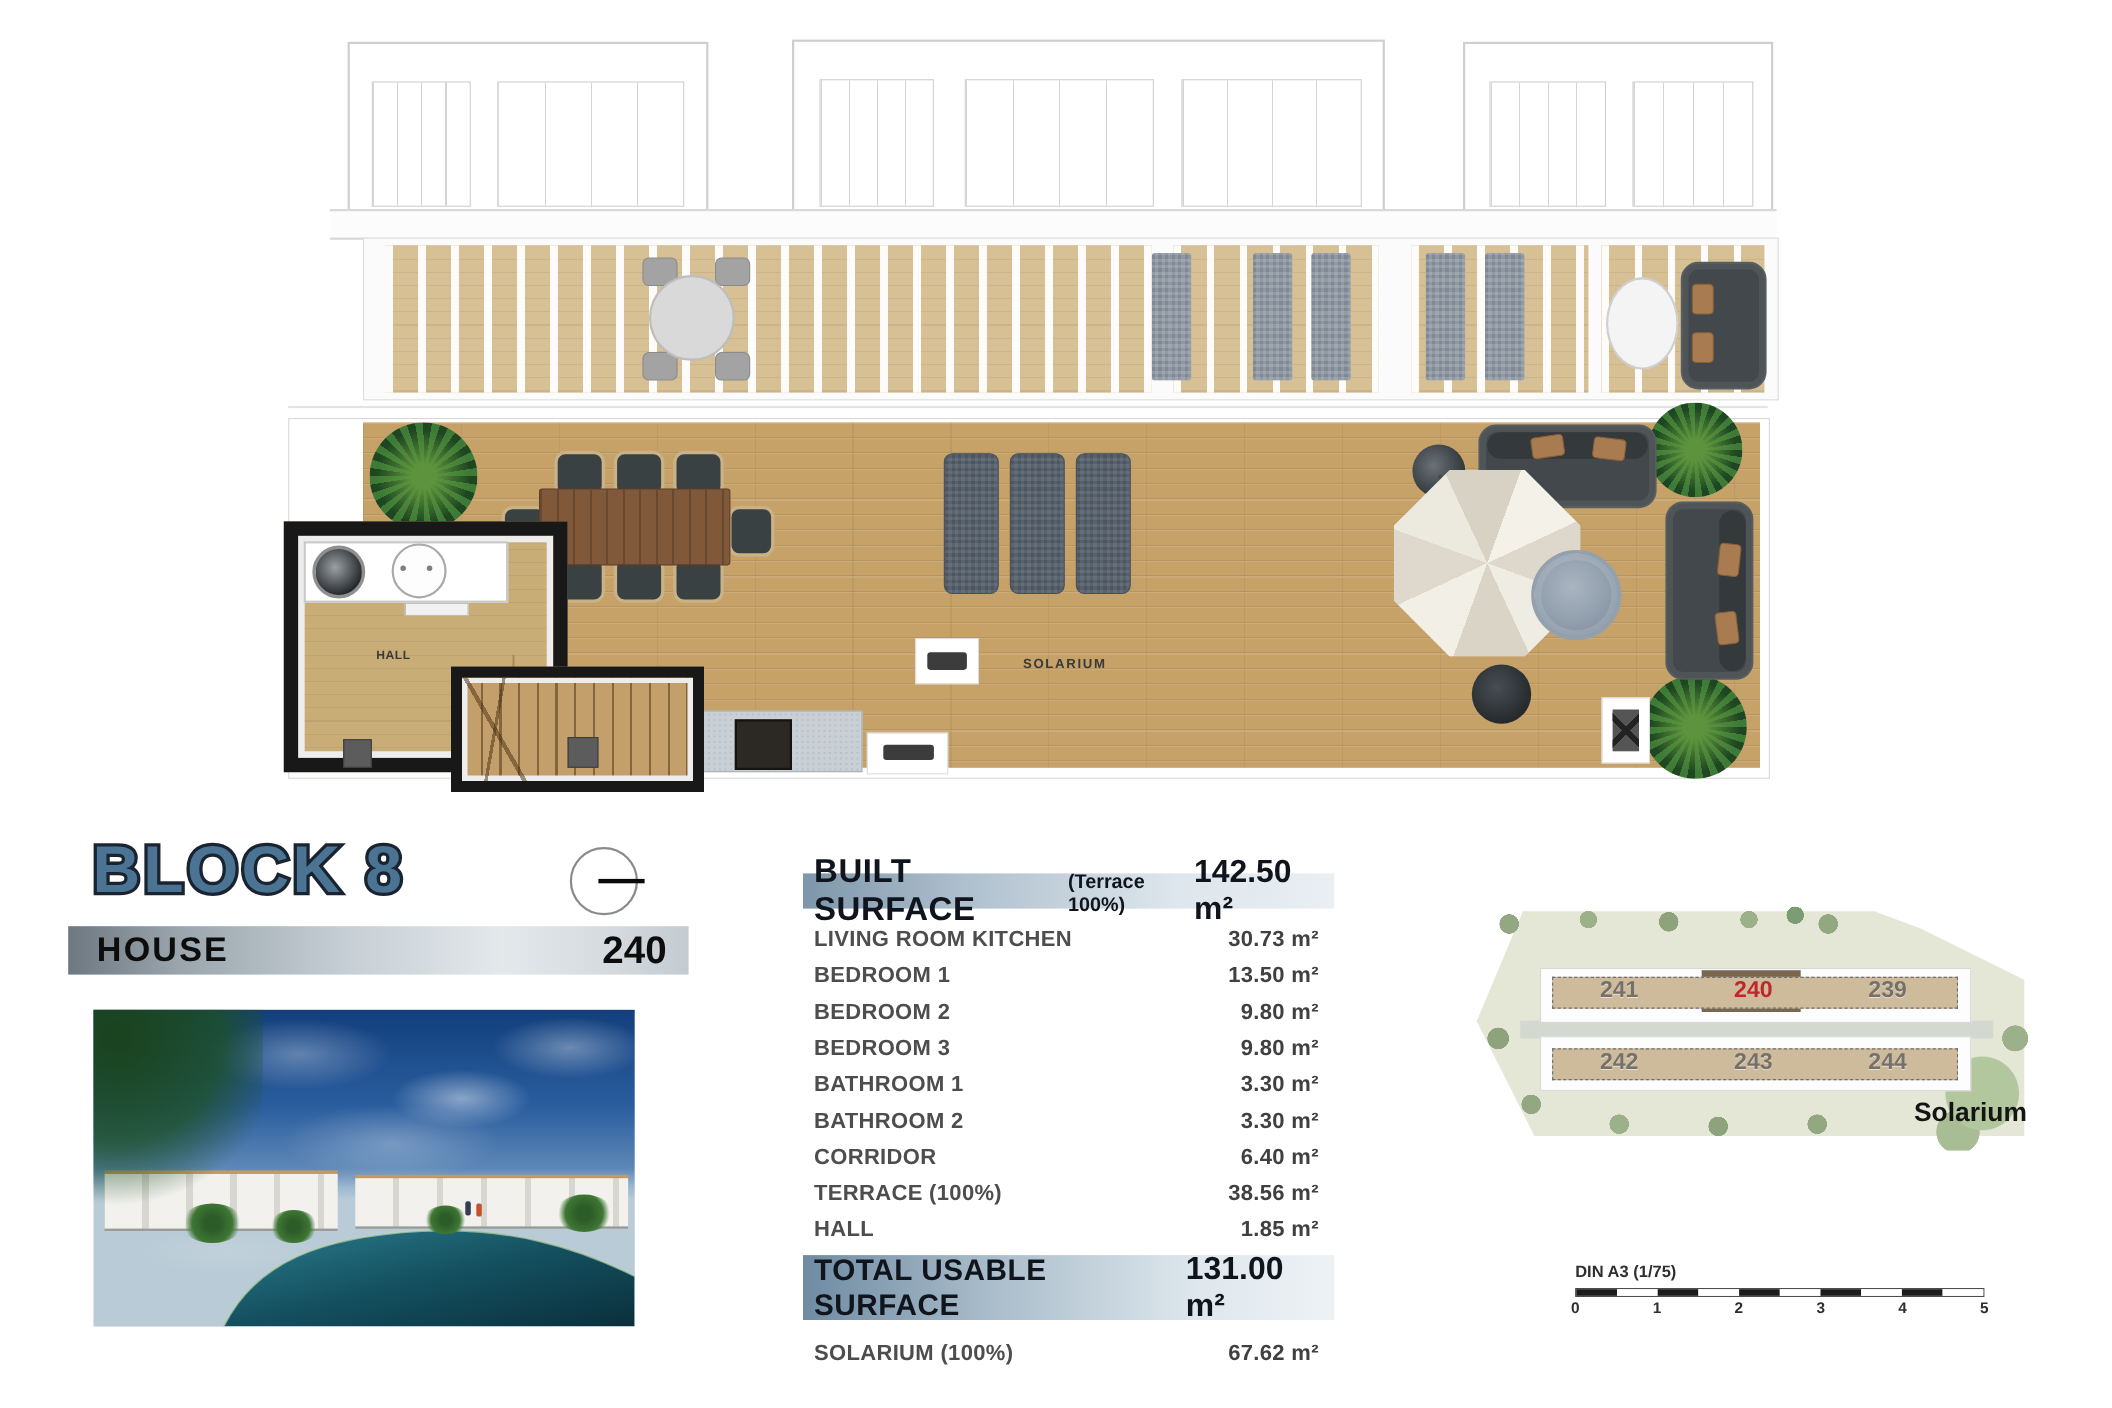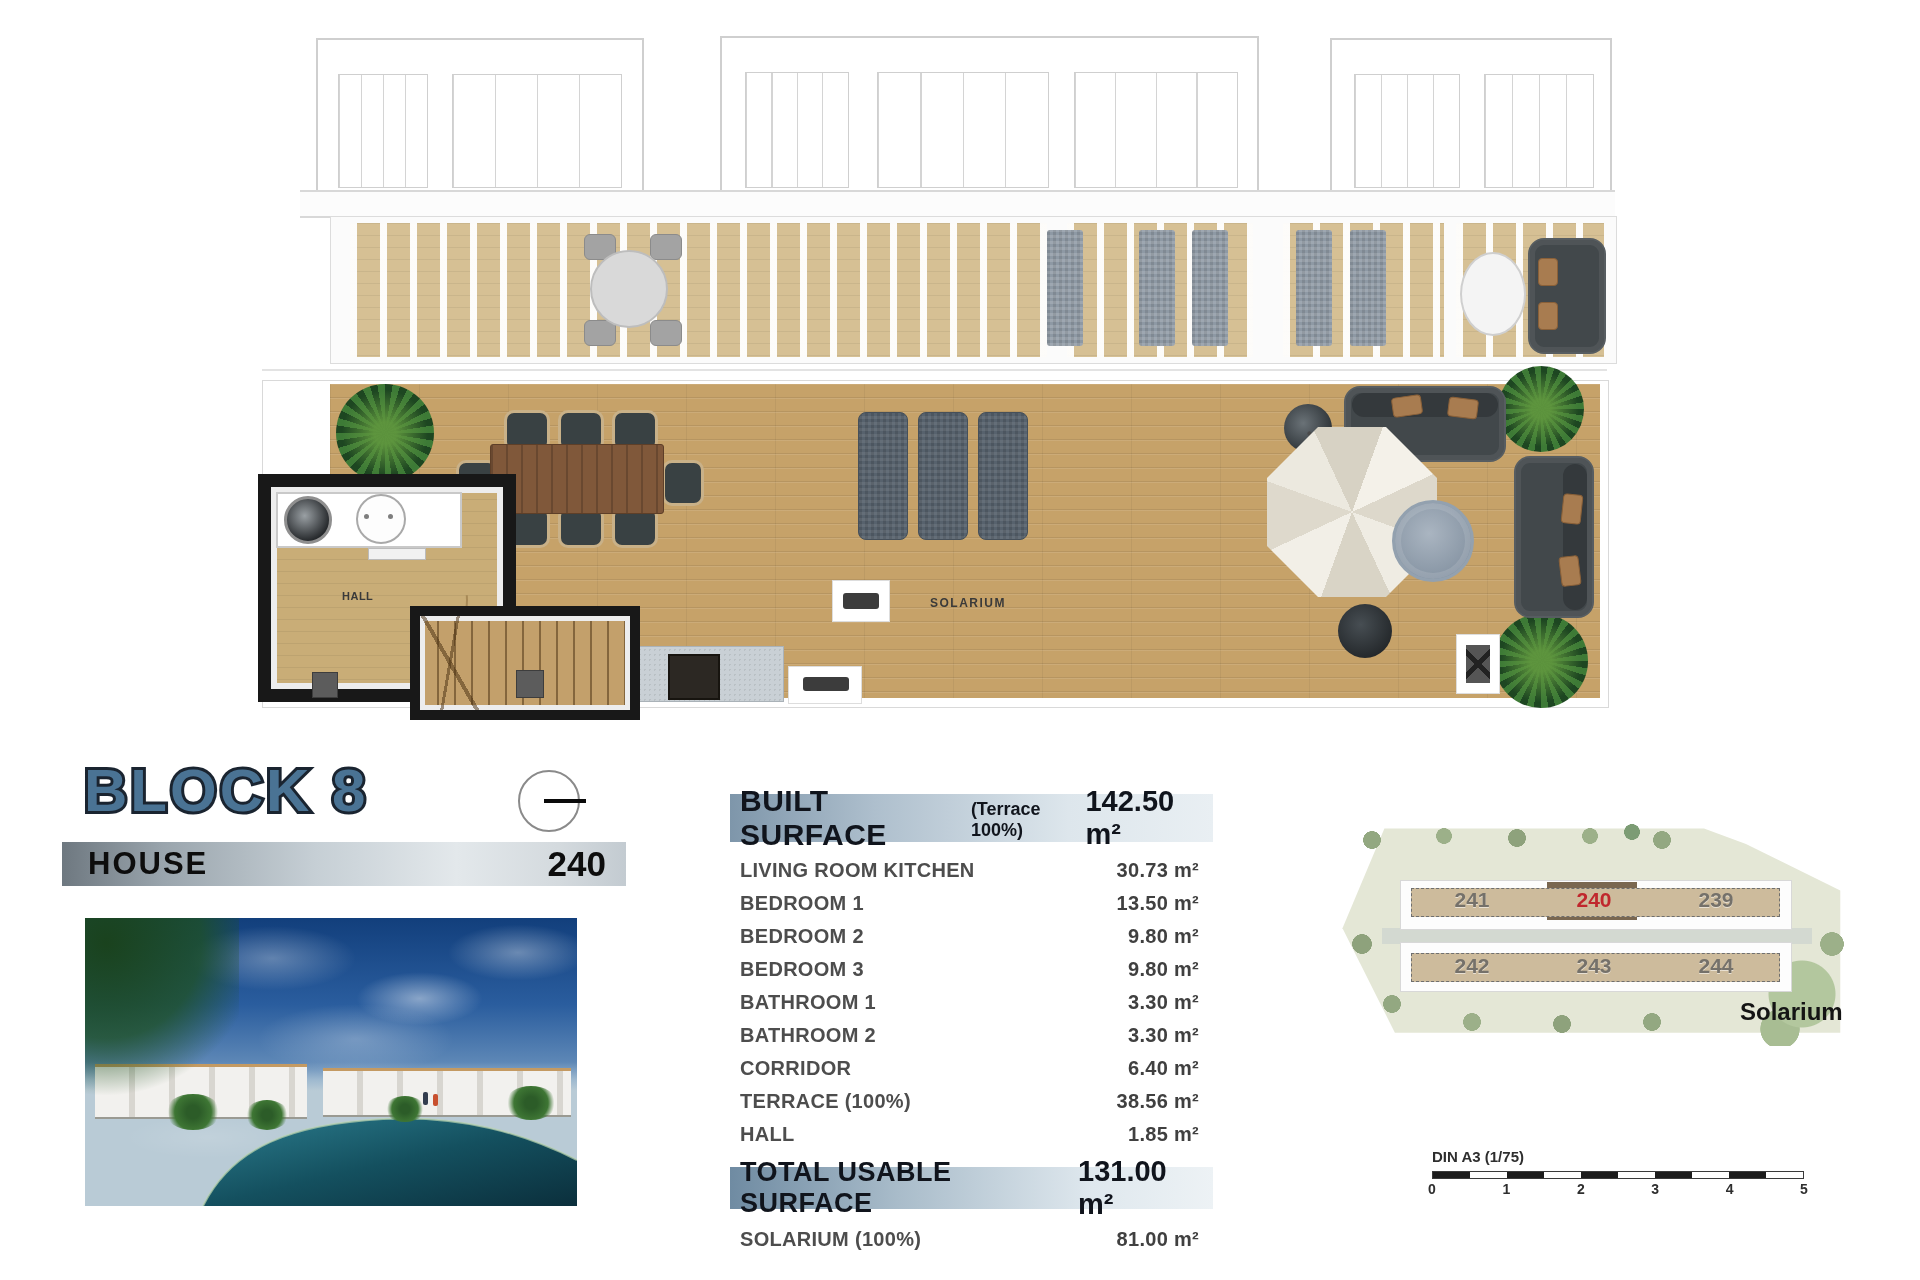--- a/index.html
+++ b/index.html
@@ -286,21 +286,21 @@
     <div class="bigtree" style="left:-36px;top:-30px;width:190px;height:220px"></div>
     <div class="bush" style="left:80px;top:176px;width:56px;height:36px"></div>
     <div class="bush" style="left:160px;top:182px;width:44px;height:30px"></div>
     <div class="bush" style="left:300px;top:178px;width:40px;height:26px"></div>
     <div class="bush" style="left:420px;top:168px;width:52px;height:34px"></div>
     <div class="person" style="left:338px;top:174px;width:5px;height:13px;background:#333d4e"></div>
     <div class="person" style="left:348px;top:176px;width:5px;height:12px;background:#c8502e"></div>
   </div>
 
   <div class="abs" style="left:730px;top:794px;width:483px">
-    <div class="bar" style="height:48px">
+    <div class="bar" style="height:32px">
       <span class="bar-label">BUILT SURFACE</span>
       <span class="bar-note">(Terrace 100%)</span>
       <span class="bar-value">142.50 m²</span>
     </div>
     <div style="margin-top:12px">
       <div class="srow">
           <span>LIVING ROOM KITCHEN</span>
           <span class="rv">30.73 m²</span>
         </div>
       <div class="srow">
@@ -329,27 +329,27 @@
         </div>
       <div class="srow">
           <span>TERRACE (100%)</span>
           <span class="rv">38.56 m²</span>
         </div>
       <div class="srow">
           <span>HALL</span>
           <span class="rv">1.85 m²</span>
         </div>
     </div>
-    <div class="bar total-bar" style="height:42px;margin-top:16px">
+    <div class="bar total-bar" style="height:59px;margin-top:6px">
       <span class="bar-label total-label">TOTAL USABLE SURFACE</span>
       <span class="bar-value">131.00 m²</span>
     </div>
     <div class="srow" style="margin-top:14px">
       <span>SOLARIUM (100%)</span>
-      <span class="rv">81.00 m²</span>
+      <span class="rv">67.62 m²</span>
     </div>
   </div>
 
   <div class="abs" style="left:1332px;top:824px;width:524px;height:222px">
     <div class="land"></div>
     <div class="land-trees"></div>
     <div class="road" style="left:50px;top:104px;width:430px;height:16px"></div>
     <div class="strip-outer" style="left:68px;top:56px;width:390px;height:48px"></div>
     <div class="unit-dark" style="left:215px;top:58px;width:90px;height:38px"></div>
     <div class="strip-inner" style="left:79px;top:64px;width:367px;height:27px"></div>

